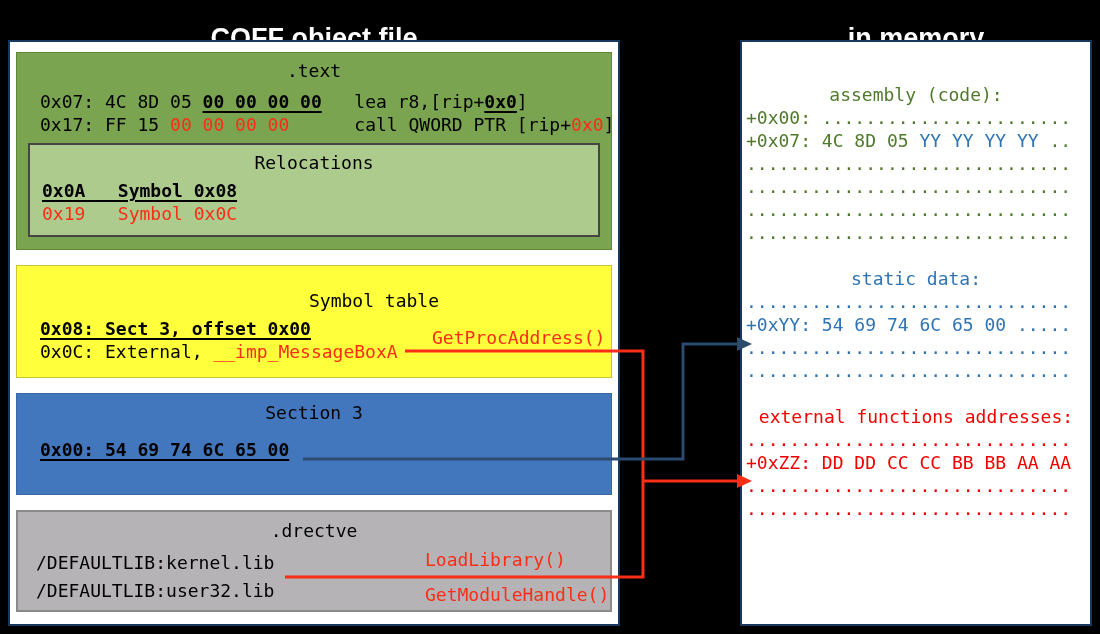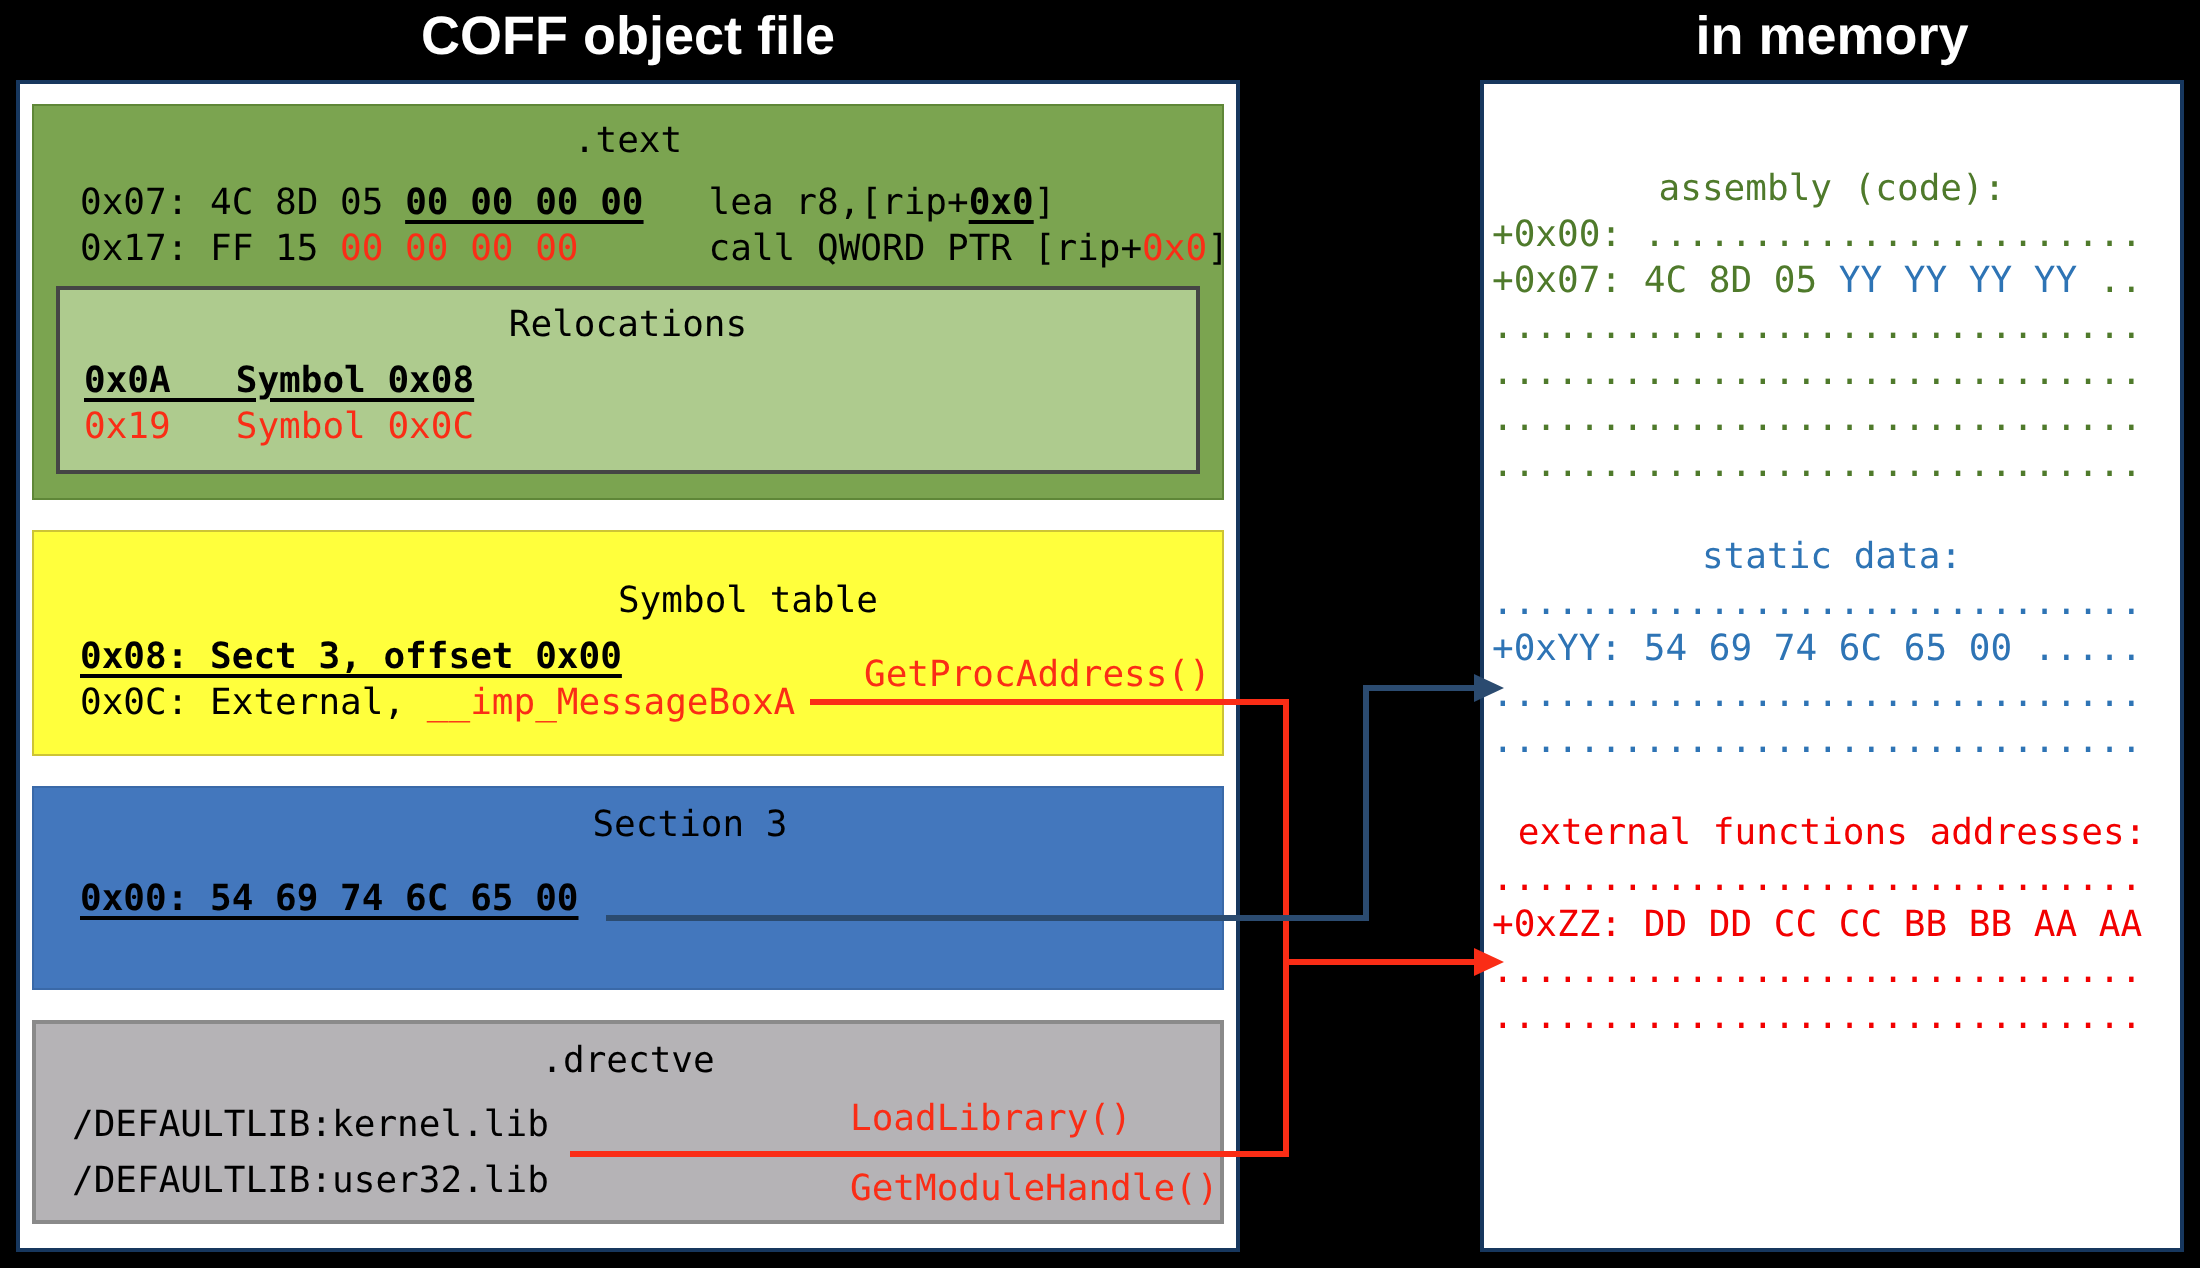--- a/index.html
+++ b/index.html
@@ -1,21 +1,21 @@
 <!DOCTYPE html>
 <html style="--red: #FA2D16; --ablue: #2B4B70; --mgreen: #4F7A2B; --mblue: #2E74B5; --mred: #F20000; --navy: #17375E; --green: #7BA450; --lgreen: #AECB8E; --yellow: #FFFF3C; --blue: #4377BD; --gray: #B5B3B6;"><head>
 <meta charset="utf-8">
 <style>
   html,body{margin:0;padding:0;background:#000;}
   #stage{
     position:relative;width:1100px;height:634px;background:#000;
     font-family:"DejaVu Sans Mono",monospace;overflow:hidden;
   }
   .panel-title{
-    position:absolute;top:0;height:36px;line-height:36px;text-align:center;
+    position:absolute;top:20px;height:36px;line-height:36px;text-align:center;
     color:#fff;font-family:"Liberation Sans",sans-serif;font-weight:700;font-size:27px;
   }
   .panel{
     position:absolute;top:40px;height:582px;background:#fff;
     border:2px solid var(--navy);
   }
   .box{position:absolute;box-sizing:border-box;}
   .box-green{left:16px;top:52px;width:596px;height:198px;background:var(--green);border:1px solid #5f8738;}
   .box-reloc{left:28px;top:143px;width:572px;height:94px;background:var(--lgreen);border:2px solid #454545;}
   .box-yellow{left:16px;top:265px;width:596px;height:113px;background:var(--yellow);border:1px solid #cdc435;}
@@ -63,21 +63,21 @@
   <div class="mono-row" style="left:40px;top:114px;"><span class="sN">0x17: FF 15 </span><span class="sR">00 00 00 00</span><span class="sN">      </span><span class="sN">call QWORD PTR [rip+</span><span class="sR">0x0</span><span class="sN">]</span></div>
 
   <div class="mono-row center-row" style="left:28px;top:152px;width:572px;">Relocations</div>
   <div class="mono-row" style="left:42px;top:180px;"><span class="sBU">0x0A   Symbol 0x08</span></div>
   <div class="mono-row" style="left:42px;top:203px;"><span class="sR">0x19   Symbol 0x0C</span></div>
 
   <div class="mono-row center-row" style="left:16px;top:290px;width:716px;">Symbol table</div>
   <div class="mono-row" style="left:40px;top:318px;"><span class="sBU">0x08: Sect 3, offset 0x00</span></div>
   <div class="mono-row" style="left:40px;top:341px;"><span class="sN">0x0C: External, </span><span class="sR">__imp_MessageBoxA</span></div>
 
-  <div class="mono-row center-row" style="left:16px;top:402px;width:596px;padding-left:31px;">Section 3</div>
+  <div class="mono-row center-row" style="left:16px;top:402px;width:596px;">Section 3</div>
   <div class="mono-row" style="left:40px;top:439px;"><span class="sBU">0x00: 54 69 74 6C 65 00</span></div>
 
   <div class="mono-row" style="left:36px;top:552px;"><span class="sN">/DEFAULTLIB:kernel.lib</span></div>
   <div class="mono-row center-row" style="left:16px;top:520px;width:596px;">.drectve</div>
   <div class="mono-row" style="left:36px;top:580px;"><span class="sN">/DEFAULTLIB:user32.lib</span></div>
 
   <div class="conn-label" style="left:432px;top:327px;">GetProcAddress()</div>
   <div class="conn-label" style="left:425px;top:549px;">LoadLibrary()</div>
   <div class="conn-label" style="left:425px;top:584px;">GetModuleHandle()</div>
 

